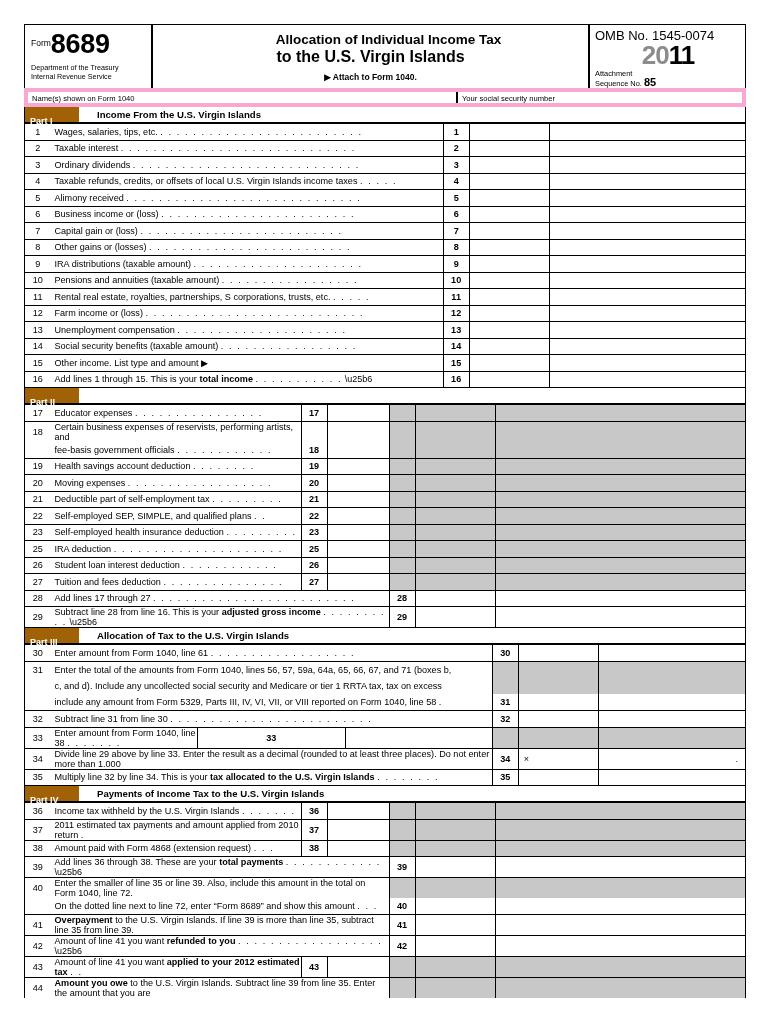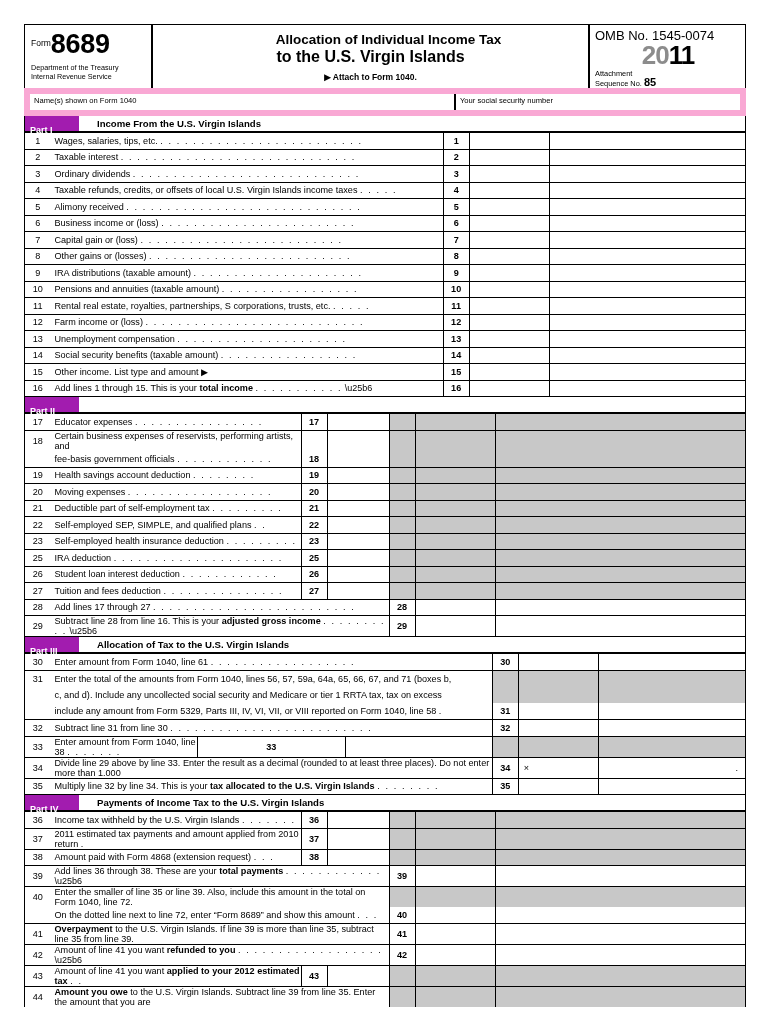--- a/index.html
+++ b/index.html
@@ -26,27 +26,27 @@
   .hdr-attach { font-size:8.5px; font-weight:bold; margin-top:7px; }
   .hdr-right { width:155px; padding:3px 4px 0 5px; position:relative; }
   .omb { font-size:13px; }
   .yearline { display:flex; align-items:flex-start; justify-content:center; margin-top:-1px; }
   .y20 { font-size:26px; color:#8c8c8c; font-weight:bold; letter-spacing:-1px; line-height:26px; }
   .y11 { font-size:26px; font-weight:bold; letter-spacing:-1px; line-height:26px; }
   .attseq { font-size:7.4px; line-height:9px; margin-top:1px; }
   .attseq b { font-size:11px; }
 
   
-  .namerow { display:flex; border:6px solid #f9a8d4; height:28px; }
+  .namerow { display:flex; border:4px solid #f9a8d4; height:19px; }
   .namerow .nl { flex:1; border-right:2px solid #000; font-size:7.6px; padding:2px 4px; }
   .namerow .nr { width:284px; font-size:7.6px; padding:2px 4px; }
 
   
   .partbar { display:flex; align-items:stretch; border:1px solid #000; border-top:none; height:16px; background:#fff; }
-  .partbar .pnum { background:#a21caf; color:#fff; font-weight:bold; font-size:9px; padding:13px 6px 0 5px; display:flex; align-items:center; min-width:54px; }
+  .partbar .pnum { background:#a16207; color:#fff; font-weight:bold; font-size:9px; padding:13px 6px 0 5px; display:flex; align-items:center; min-width:54px; }
   .partbar .ptitle { font-weight:bold; font-size:9.6px; display:flex; align-items:center; padding-left:18px; }
 
   
   table.f { width:100%; border-collapse:collapse; table-layout:fixed; }
   table.f td { border:1px solid #000; font-size:9.1px; padding:0; height:16.5px; vertical-align:middle; }
   .cno { width:26px; text-align:center; font-size:9px; border-right:none !important; }
   .ctxt { padding-left:4px !important; border-left:none !important; }
   .ctxt .dots { letter-spacing:1.6px; }
   .cmidno { width:26px; text-align:center; font-weight:bold; font-size:9px; background:#fff; }
   .cmidamt { width:62px; }

